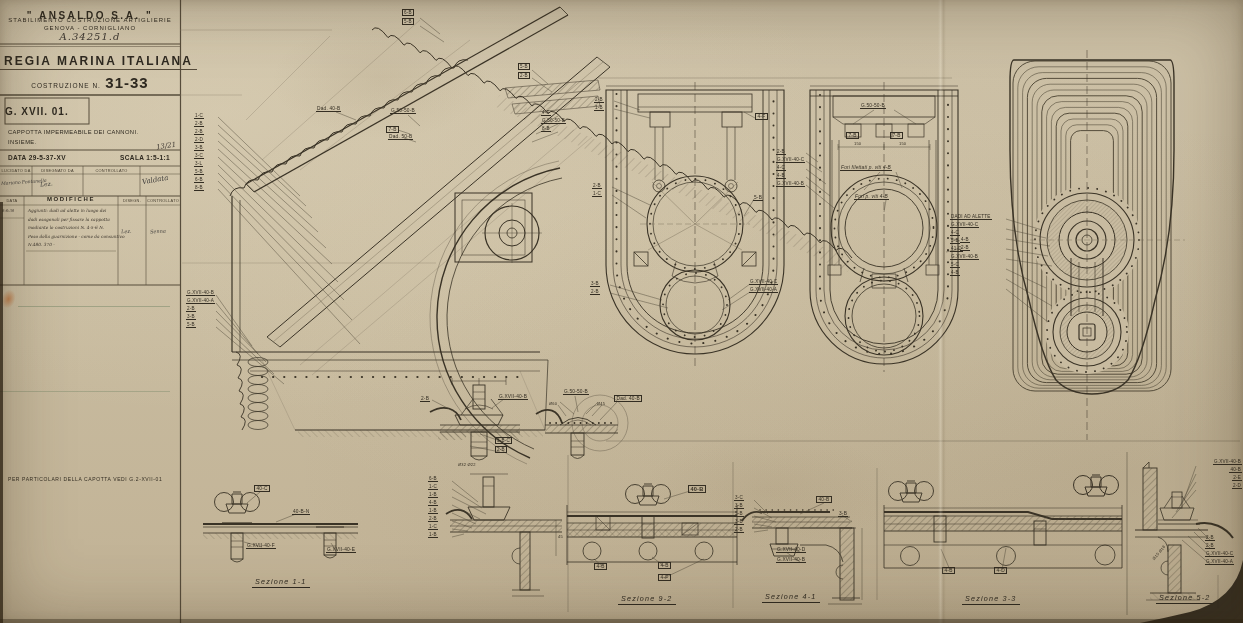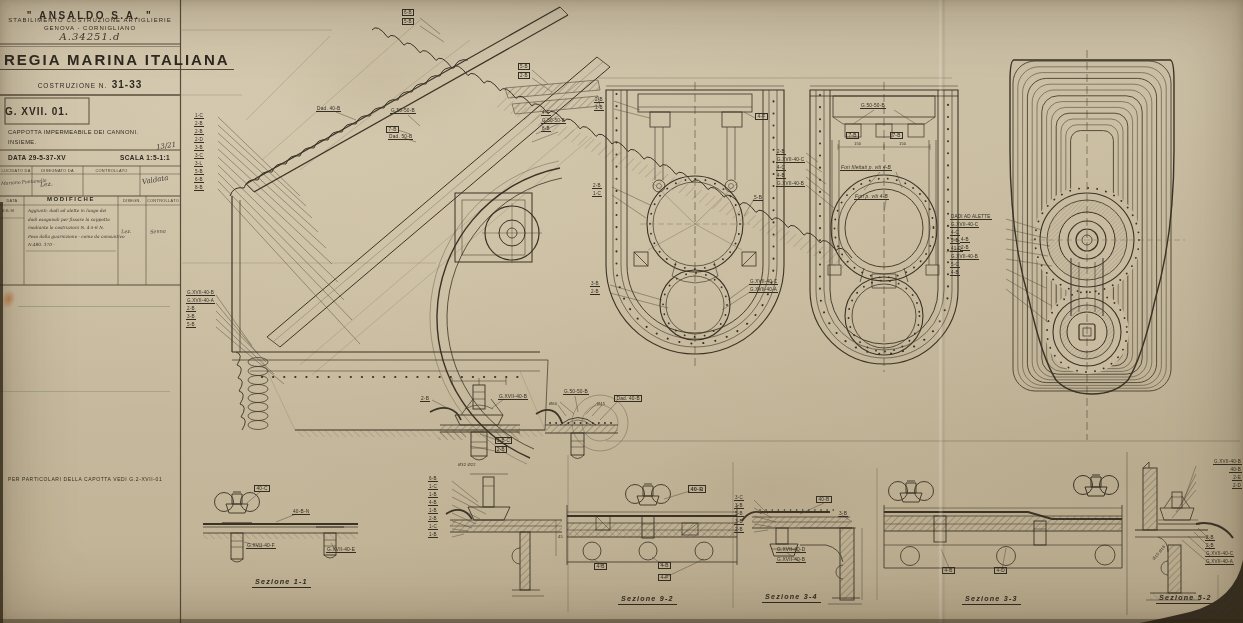--- a/index.html
+++ b/index.html
@@ -24,41 +24,41 @@
     background:radial-gradient(ellipse, rgba(188,96,34,.6), rgba(188,96,34,0) 75%);}
   #leftedge{position:absolute;left:0;top:202px;width:3px;height:421px;background:rgba(38,30,18,.75);}
   #bottomedge{position:absolute;left:0;top:619px;width:1243px;height:4px;background:rgba(40,32,20,.4);}
   svg{position:absolute;left:0;top:0}
   
   .tb{position:absolute;white-space:nowrap}
   .c{text-align:center}
   .comp1{font-weight:bold;font-size:10px;letter-spacing:2.5px}
   .comp2{font-size:6px;letter-spacing:1px}
   .handw{font-family:"DejaVu Serif",serif;font-style:italic;color:#3c3630}
-  .org{font-weight:bold;font-size:15px;letter-spacing:2px;border-bottom:1px solid #554b3a;padding:0 4px 1px}
+  .org{font-weight:bold;font-size:12px;letter-spacing:2px;border-bottom:1px solid #554b3a;padding:0 4px 1px}
   .costr-l{font-size:6.5px;letter-spacing:1px}
-  .costr-n{font-weight:bold;font-size:10px;letter-spacing:1px}
+  .costr-n{font-weight:bold;font-size:15px;letter-spacing:1px}
   .gcode{font-weight:bold;font-size:10px;letter-spacing:1px}
   .subj{font-size:5.8px;letter-spacing:.4px}
   .ds{font-weight:bold;font-size:6.5px;letter-spacing:.4px}
   .th{font-size:3.9px;letter-spacing:.3px;color:#463e30}
   .modh{font-size:6px;letter-spacing:1.6px;font-weight:bold}
   .modline{font-family:"DejaVu Serif",serif;font-style:italic;font-size:4.3px;color:#413a31;line-height:8.5px}
   .sig{font-family:"DejaVu Serif",serif;font-style:italic;color:#43413e}
   
   .lbl{position:absolute;font-size:4.8px;letter-spacing:.2px;color:#332d22;white-space:nowrap}
   .lbl.u{border-bottom:.5px solid #332d22;padding:0 1px}
   .lbl.bx{border:.5px solid #332d22;padding:0 1.5px}
   .lbl.big{font-size:5.6px;font-weight:bold}
   .stack{position:absolute;display:flex;flex-direction:column;gap:2px;align-items:flex-start}
   .stack>span{font-size:4.6px;letter-spacing:.2px;color:#332d22;border-bottom:.5px solid #332d22;
     padding:0 1px;width:max-content;white-space:nowrap}
   .stack.bx>span{border:.5px solid #332d22}
   .stack.r{align-items:flex-end}
-  .sez{position:absolute;font-style:italic;font-weight:bold;font-size:7.2px;letter-spacing:1.2px;
+  .sez{position:absolute;font-style:italic;font-weight:normal;font-size:7.2px;letter-spacing:1.2px;
     color:#2e2920;border-bottom:1.1px solid #2e2920;padding:0 3px 1px;white-space:nowrap}
   .note{position:absolute;font-size:5px;letter-spacing:.6px;color:#332d22;white-space:nowrap}
   .gline{position:absolute;height:1px;background:rgba(108,128,98,.45)}
 </style>
 </head>
 <body>
 
 <svg id="dwg" width="1243" height="623" viewBox="0 0 1243 623">
   <defs>
     <pattern id="h1" width="5" height="5" patternUnits="userSpaceOnUse" patternTransform="rotate(45)">
@@ -759,21 +759,21 @@
     <span>3-C</span>
     <span>3-B</span>
     <span>5-B</span>
     <span>3-B</span>
     <span>2-B</span>
   </div>
 <span class="lbl bx" style="left:816px;top:496px">40-B</span>
 <span class="lbl u" style="left:838px;top:511px">3-B</span>
 <span class="lbl u" style="left:776px;top:547px">G.XVII-40-D</span>
 <span class="lbl u" style="left:776px;top:557px">G.XVII-40-B</span>
-<div class="sez" style="left:762px;top:592px">Sezione 3-4</div>
+<div class="sez" style="left:762px;top:592px">Sezione 4-1</div>
 
 <span class="lbl bx" style="left:942px;top:567px">4-B</span>
 <span class="lbl bx" style="left:994px;top:567px">4-D</span>
 <div class="sez" style="left:962px;top:594px">Sezione 3-3</div>
 
 <div class="stack r" style="left:1180px;top:459px;width:62px">
     <span>G.XVII-40-B</span>
     <span>40-B</span>
     <span>2-E</span>
     <span>2-D</span>

